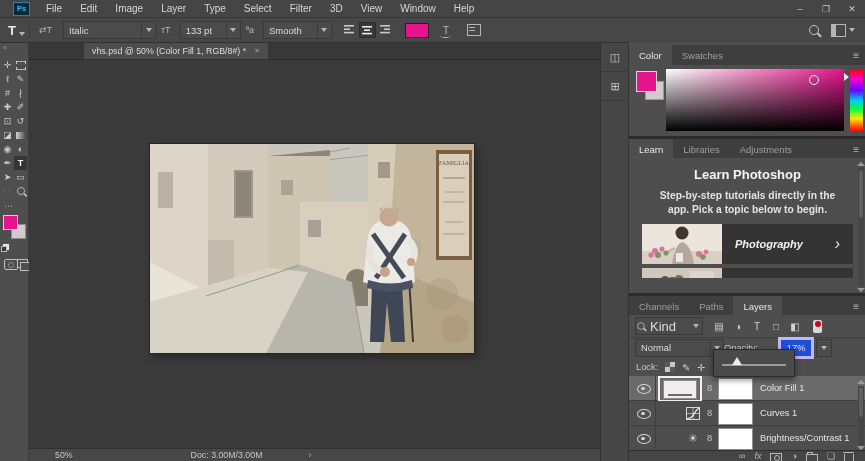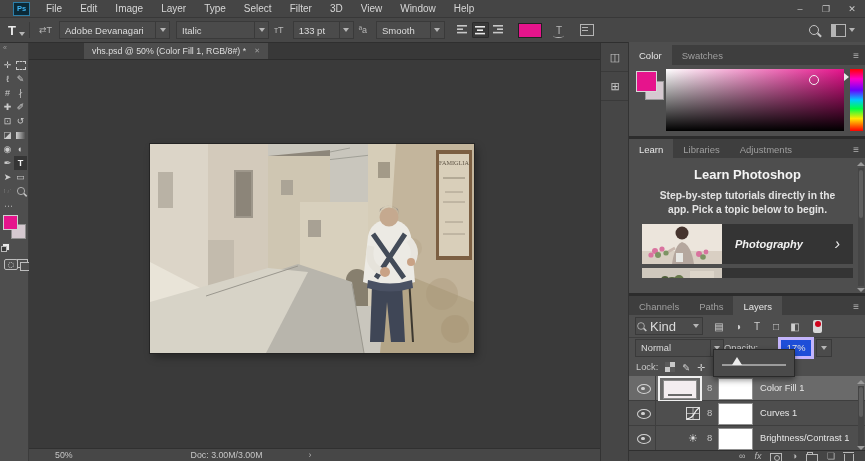--- a/index.html
+++ b/index.html
@@ -198,26 +198,20 @@
     </div>
   </div>
 
   <div class="optionsbar">
     <div class="tool-big">
       <span>T</span>
       <span class="tri"></span>
     </div>
     <div class="opt-sep"></div>
     <span class="icon-dim">⇄T</span>
-    <div class="field f-family">
-      <span>Adobe Devanagari</span>
-      <span class="dd">
-          <span class="tri"></span>
-        </span>
-    </div>
     <div class="field f-style">
       <span>Italic</span>
       <span class="dd">
           <span class="tri"></span>
         </span>
     </div>
     <span class="icon-dim">тT</span>
     <div class="field f-size">
       <span>133 pt</span>
       <span class="dd">

